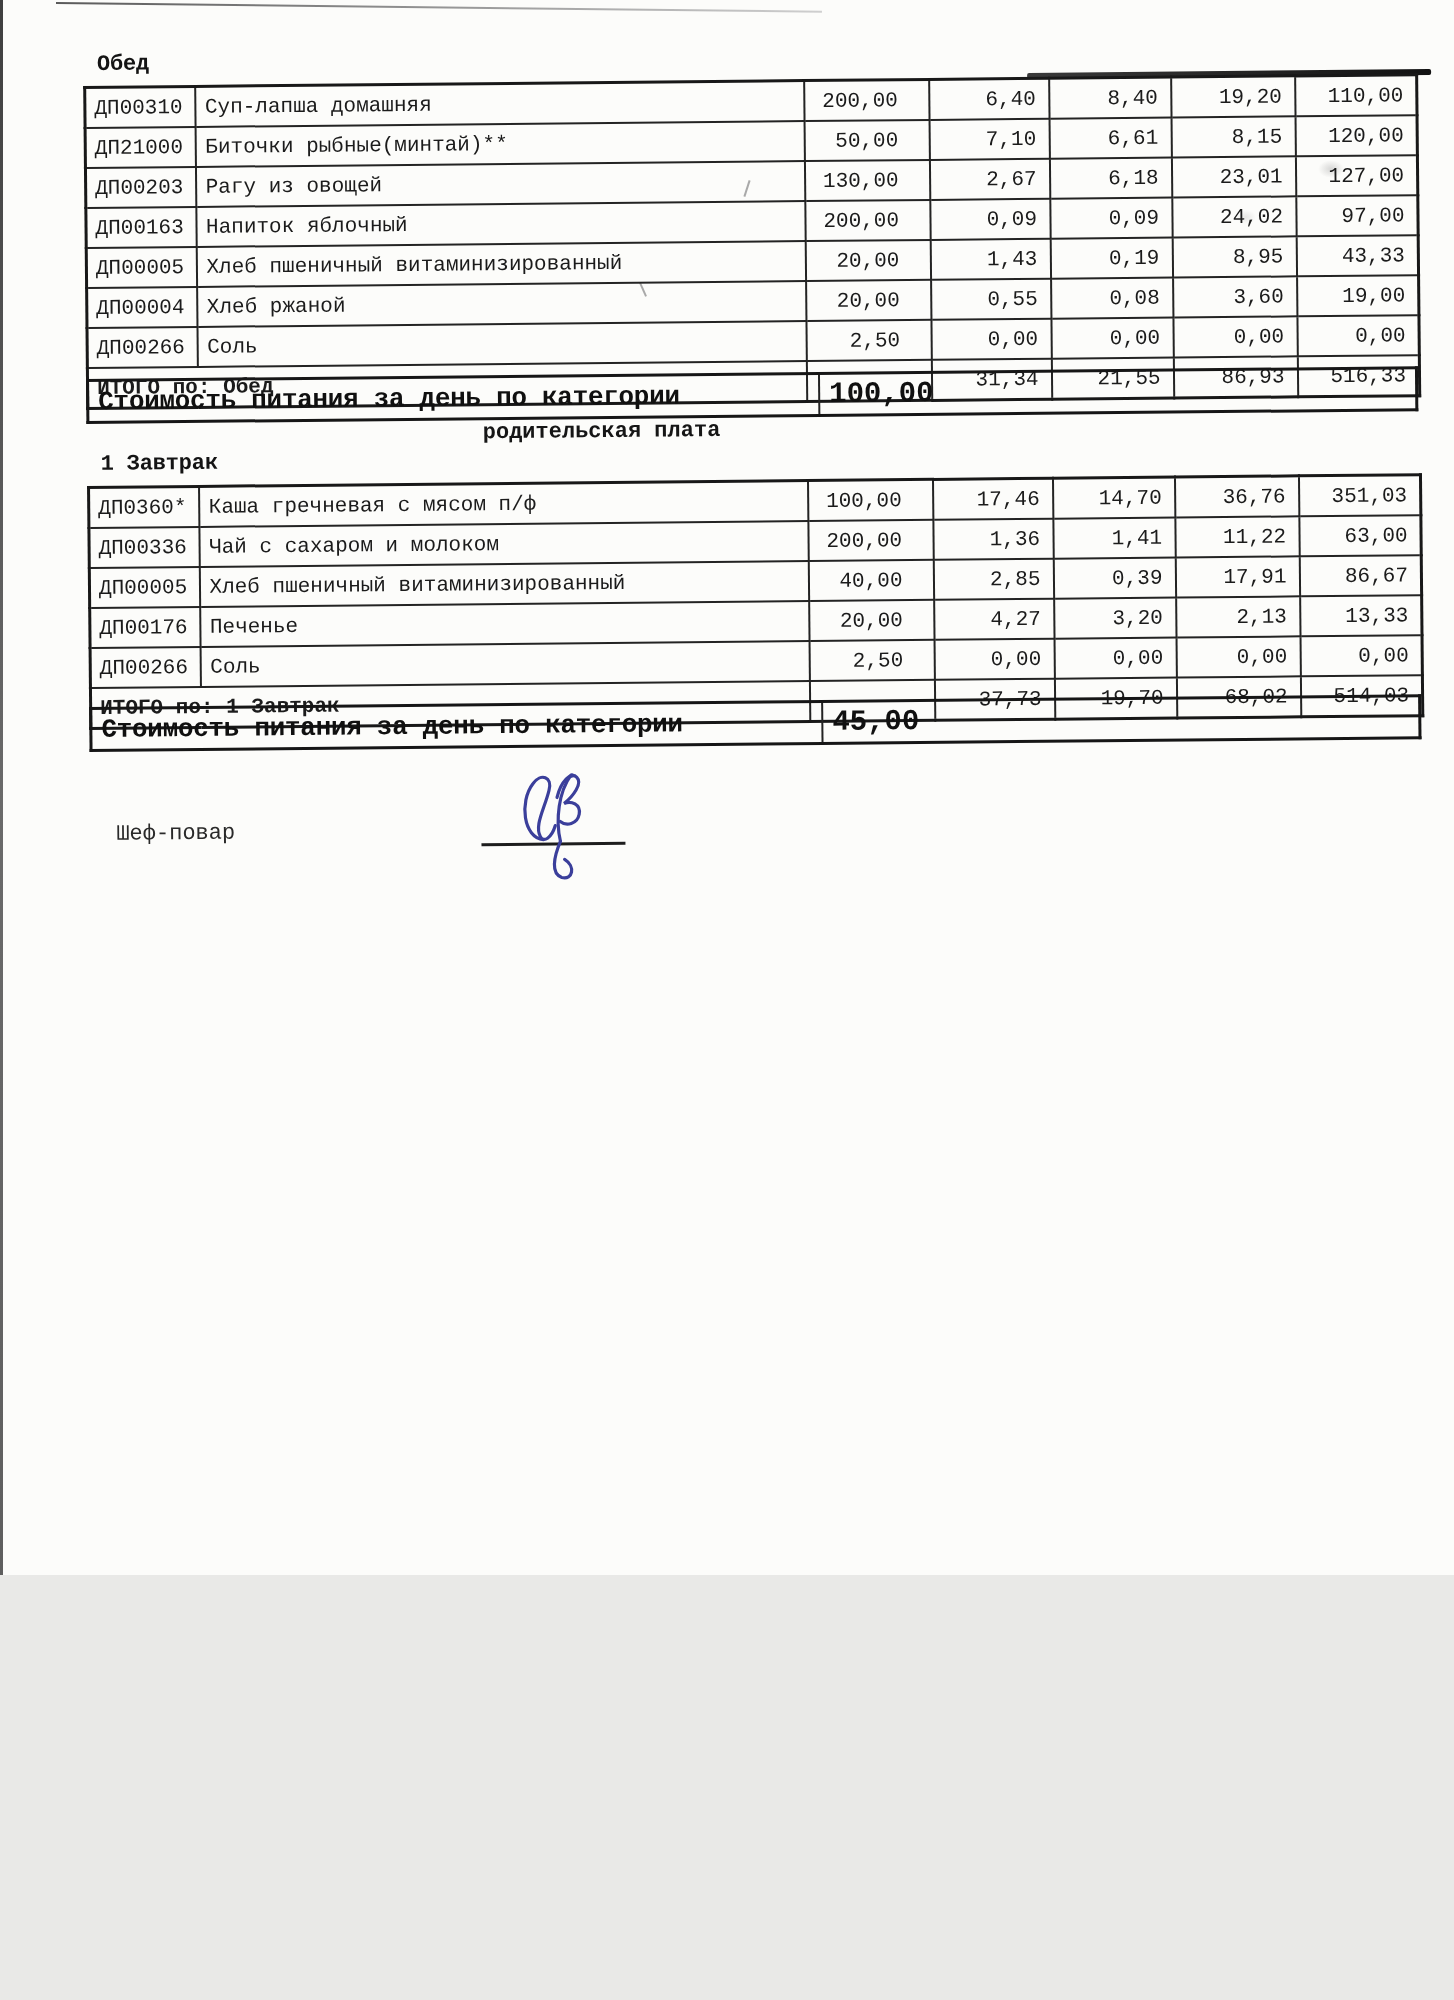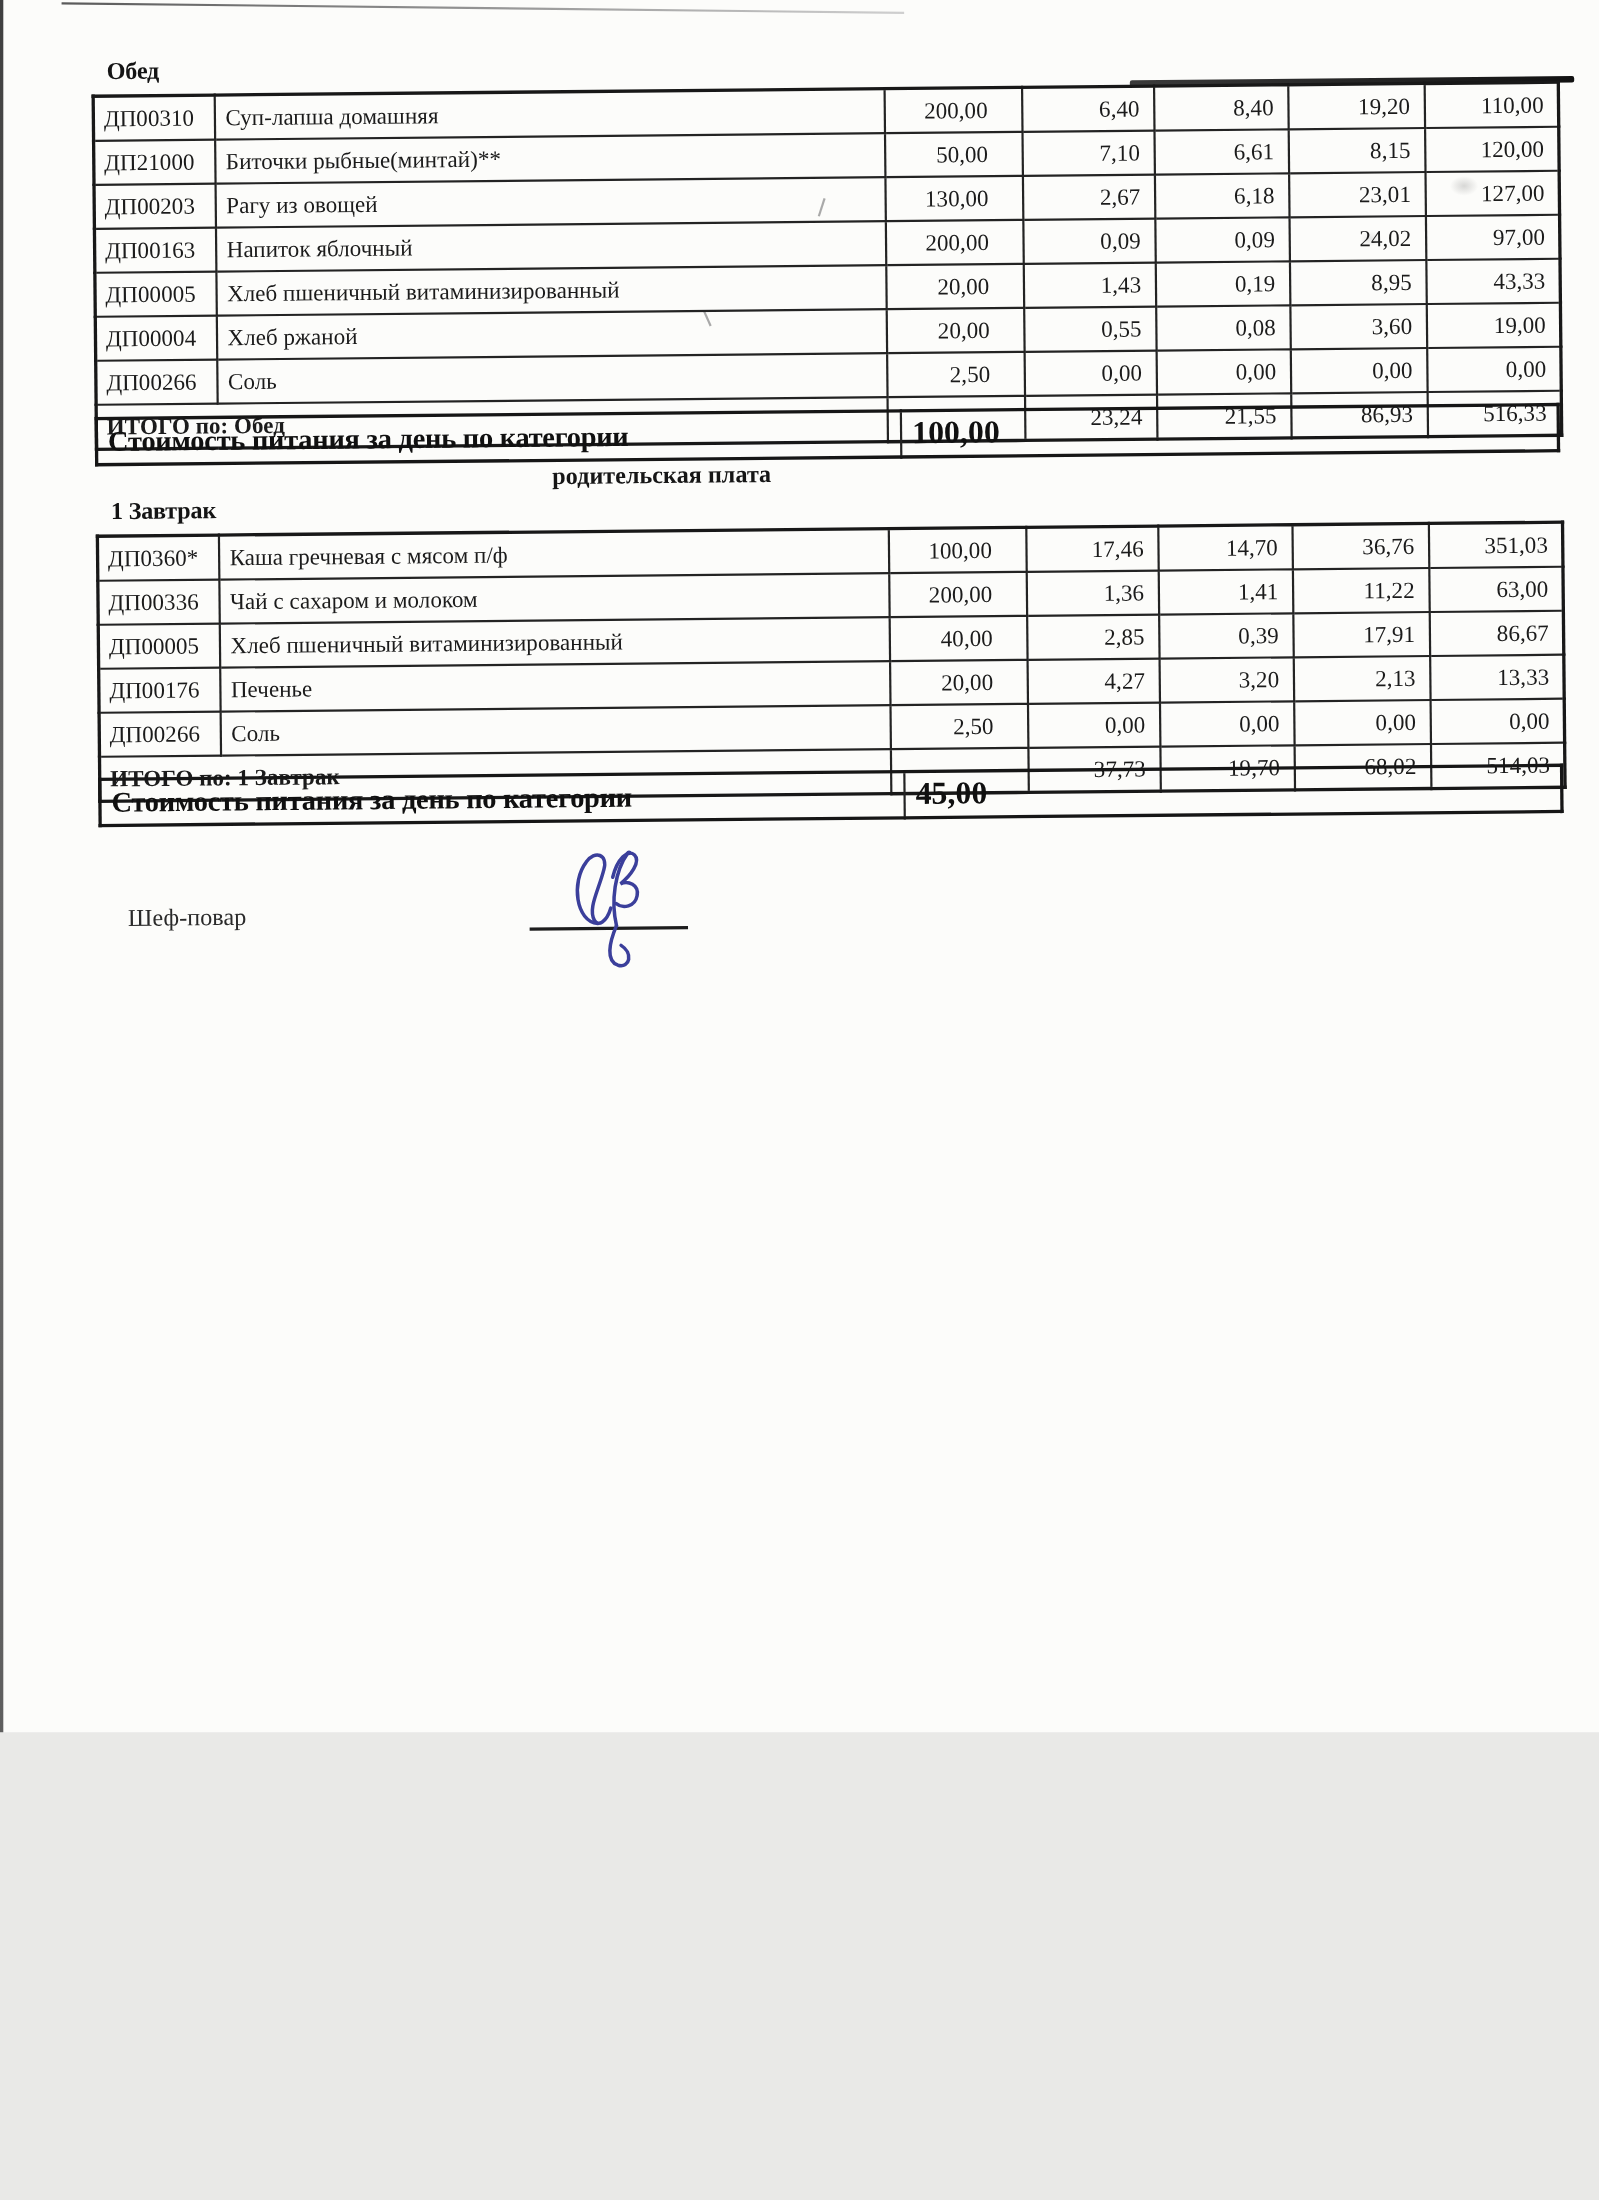--- a/index.html
+++ b/index.html
@@ -1,19 +1,19 @@
 <!DOCTYPE html>
 <html><head>
 <meta charset="utf-8">
 <style>
   html,body { margin:0; padding:0; background:#e9e9e7; }
   .page {
     position:relative; width:1454px; height:1575px; margin:0 auto;
     background:#fcfcfa; overflow:hidden;
-    font-family:Liberation Serif, serif;
+    font-family:Liberation Mono, monospace;
     color:#1b1b1b;
   }
   
   .edge-left { position:absolute; left:0; top:0; width:3px; height:2000px;
     background:linear-gradient(#3f3f3f,#6a6a6a 40%,#585858); }
   .top-scratch { position:absolute; left:56px; top:2px; width:766px; height:2px;
     background:linear-gradient(to right,#5a5a5a,#9a9a9a 55%,#cfcfcf);
     transform:rotate(0.65deg); transform-origin:left top; }
   .wedge { position:absolute; left:1030px; top:82px; width:404px; height:6px;
     background:linear-gradient(to right,#3a3a3a,#121212); border-radius:2px; }
@@ -144,21 +144,21 @@
           <td class="name">Соль</td>
           <td class="qty">2,50</td>
           <td class="num">0,00</td>
           <td class="num">0,00</td>
           <td class="num">0,00</td>
           <td class="num">0,00</td>
         </tr>
         <tr>
           <td class="total-label" colspan="2">ИТОГО по: Обед</td>
           <td class="qty"></td>
-          <td class="num">23,24</td>
+          <td class="num">31,34</td>
           <td class="num">21,55</td>
           <td class="num">86,93</td>
           <td class="num">516,33</td>
         </tr>
       </tbody>
     </table>
 
     <table class="cost c1">
       <tbody>
         <tr>

